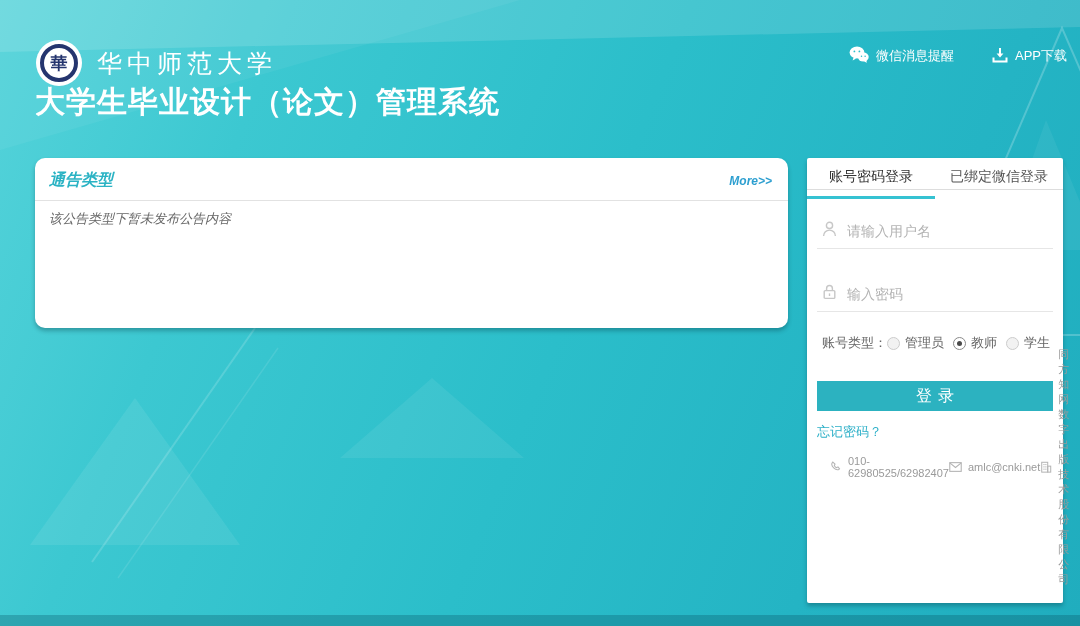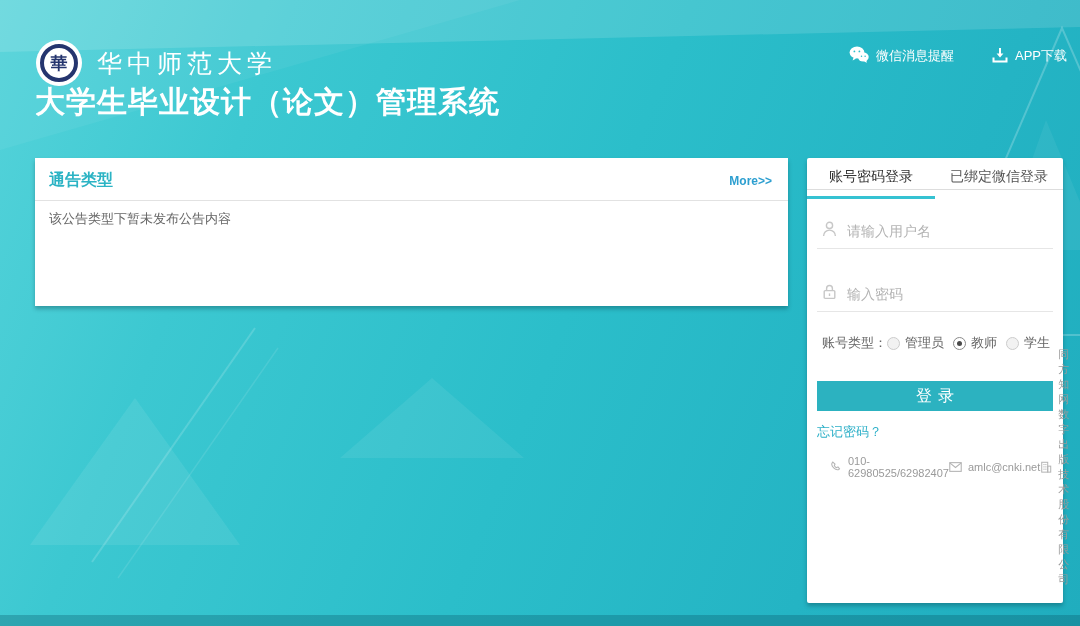--- a/index.html
+++ b/index.html
@@ -22,22 +22,22 @@
   .logo { width:46px; height:46px; border-radius:50%; background:#fff; display:flex; align-items:center; justify-content:center; }
   .logo-inner { width:38px; height:38px; border-radius:50%; border:4px solid #25356e; background:#fff;
     display:flex; align-items:center; justify-content:center; color:#25356e;
     font-family:"Liberation Serif","DejaVu Serif",serif; font-size:17px; font-weight:bold; }
   .uni-name { color:#fff; font-family:"Liberation Serif","DejaVu Serif",serif; font-size:25px; letter-spacing:5px; }
   .sys-title { position:absolute; left:35px; top:82px; color:#fff; font-size:30px; font-weight:bold; letter-spacing:1px; }
   .header-links { position:absolute; right:13px; top:46px; display:flex; align-items:center; gap:38px; }
   .hlink { display:flex; align-items:center; gap:7px; color:#fff; font-size:13px; cursor:pointer; text-decoration:none; }
 
   
-  .notice-panel { position:absolute; left:35px; top:158px; width:753px; height:148px;
-    background:#fff; border-radius:0; box-shadow:0 3px 4px rgba(0,40,50,0.30); }
+  .notice-panel { position:absolute; left:35px; top:158px; width:753px; height:170px;
+    background:#fff; border-radius:10px; box-shadow:0 3px 4px rgba(0,40,50,0.30);font-style:italic; }
   .notice-head { display:flex; align-items:center; justify-content:space-between;
     padding:12px 16px 9px 14px; border-bottom:1px solid #e2e2e2; }
   .notice-title { color:#2bb3c4; font-size:16px; font-weight:bold; }
   .more-link { color:#2d9fd0; font-size:12px; font-weight:bold; cursor:pointer; text-decoration:none; }
   .notice-body { padding:9px 16px 0 14px; font-size:13px; color:#666; }
 
   
   .login-panel { position:absolute; left:807px; top:158px; width:256px; height:445px;
     background:#fff; border-radius:2px; box-shadow:0 3px 4px rgba(0,40,50,0.30); }
   .tabs { display:flex; height:32px; border-bottom:1px solid #ddd; }

